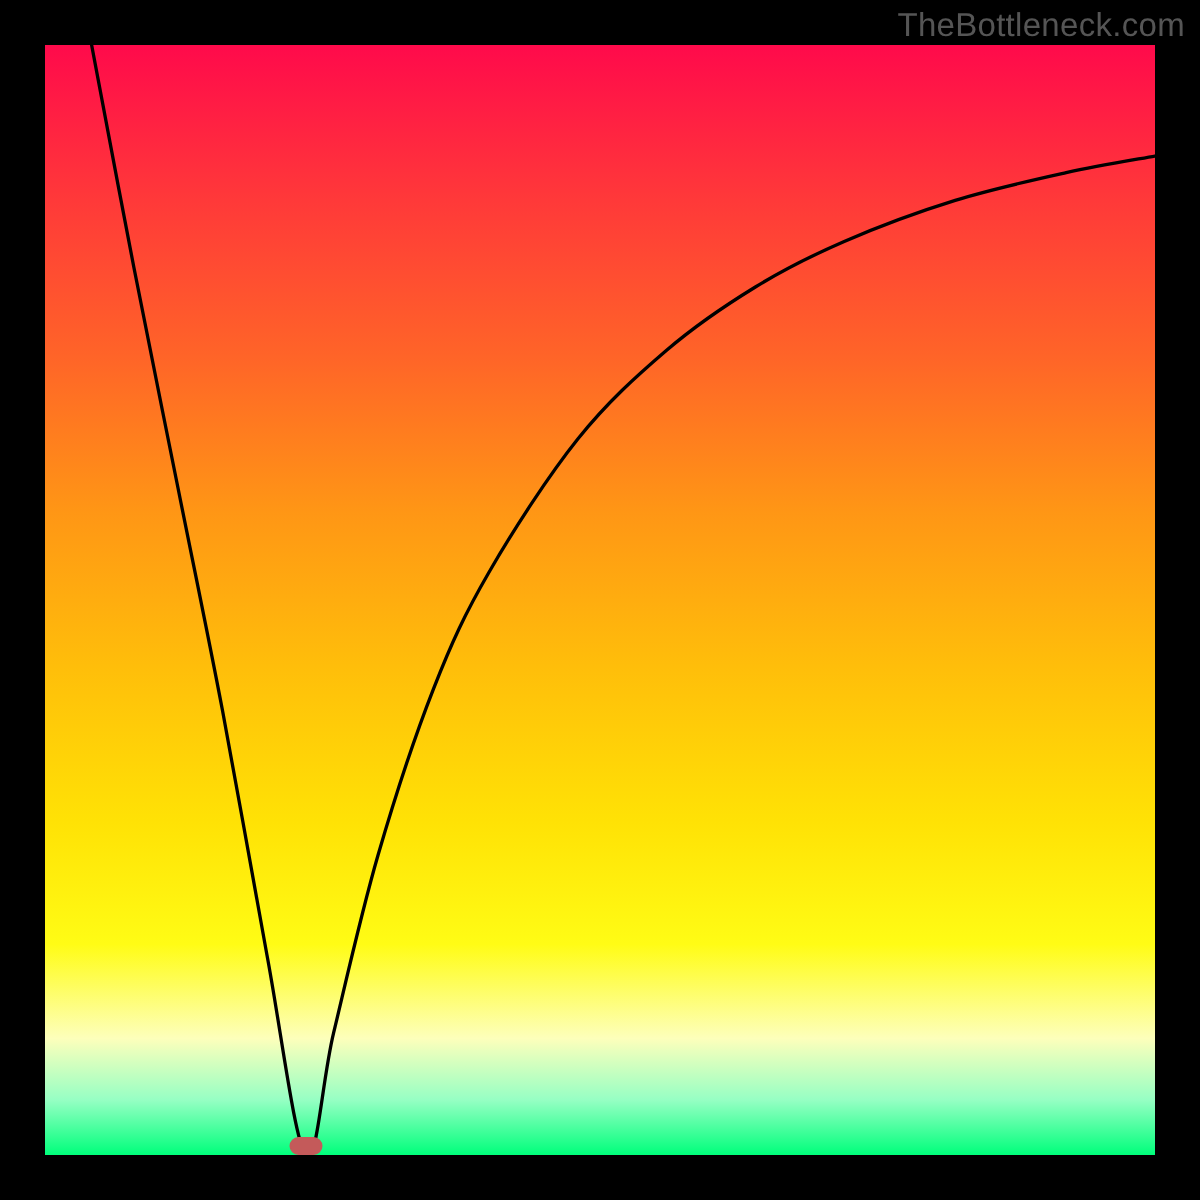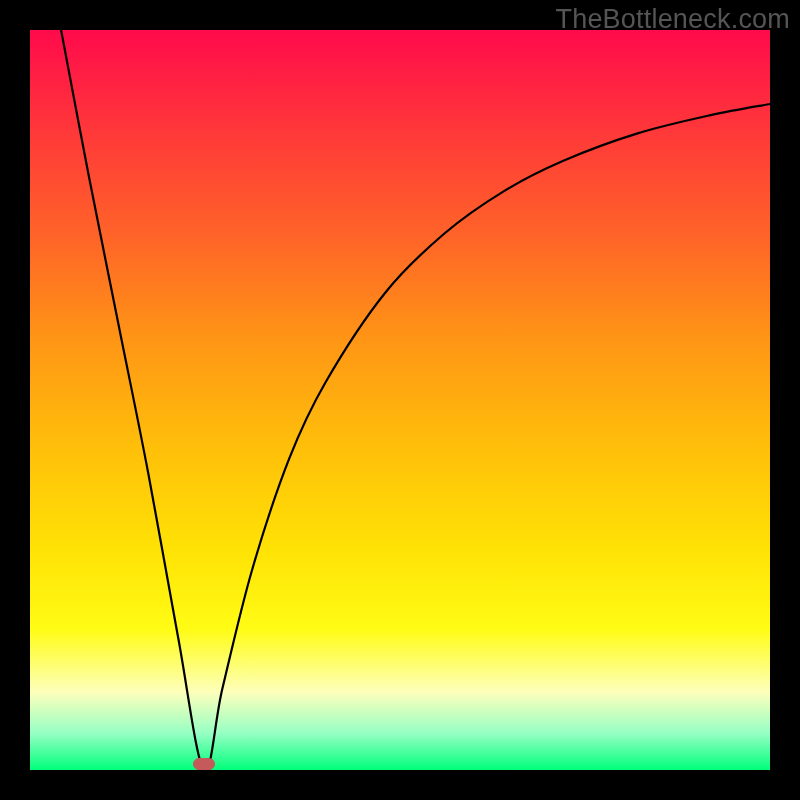--- a/index.html
+++ b/index.html
@@ -52,21 +52,21 @@
     border-radius: 6px;
     background: #c45a5a;
     border: 1px solid #c45a5a;
     transform: translate(-50%, -50%);
   }
 
   .watermark {
     position: absolute;
     top: 4px; right: 10px;
     color: #555;
-    font-size: 27px;
+    font-size: 22px;
     font-weight: 400;
     letter-spacing: 0.2px;
   }
 </style>
 </head>
 <body>
 
 <div class="frame">
 
   <div class="plot">

